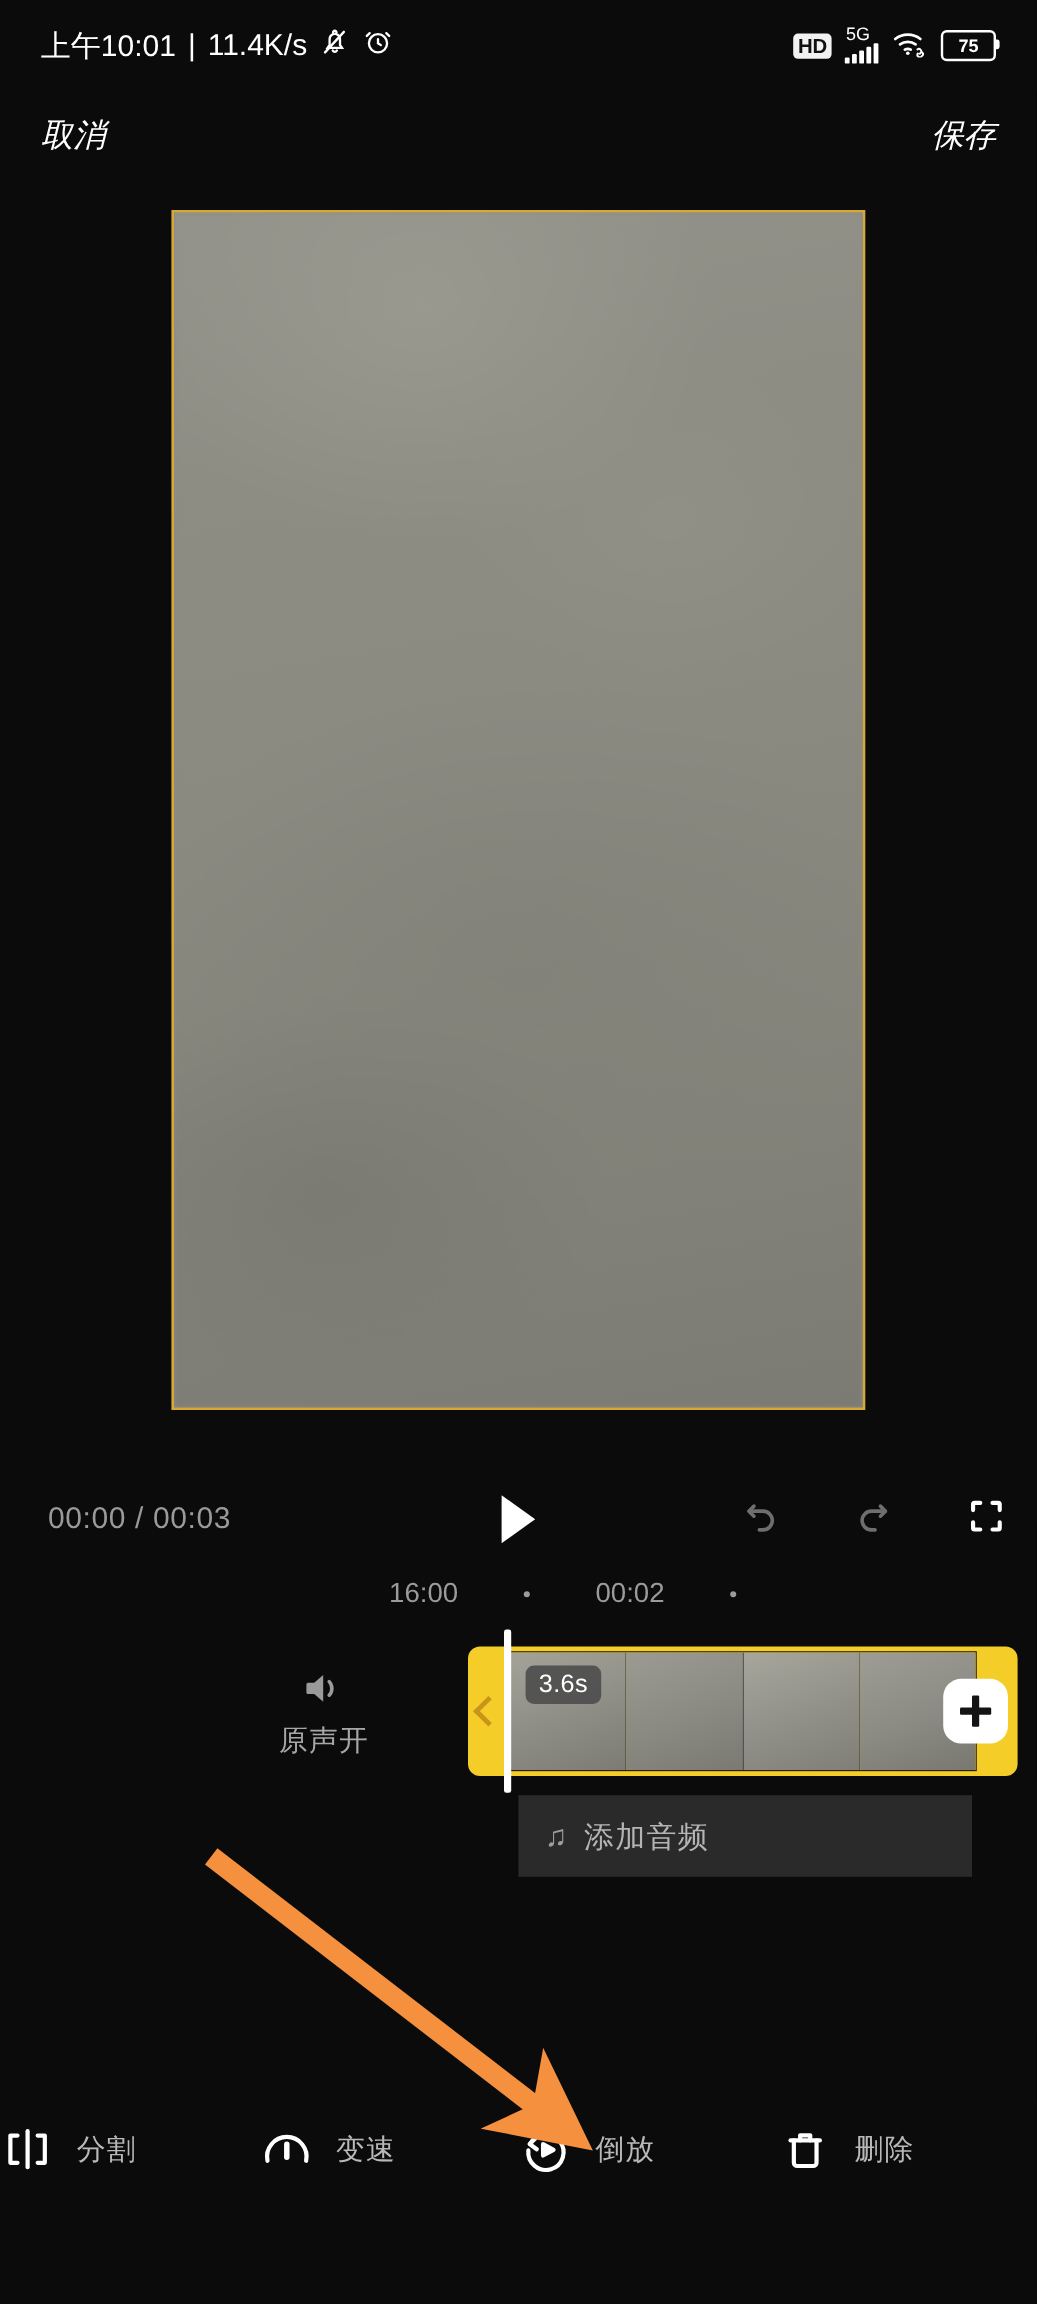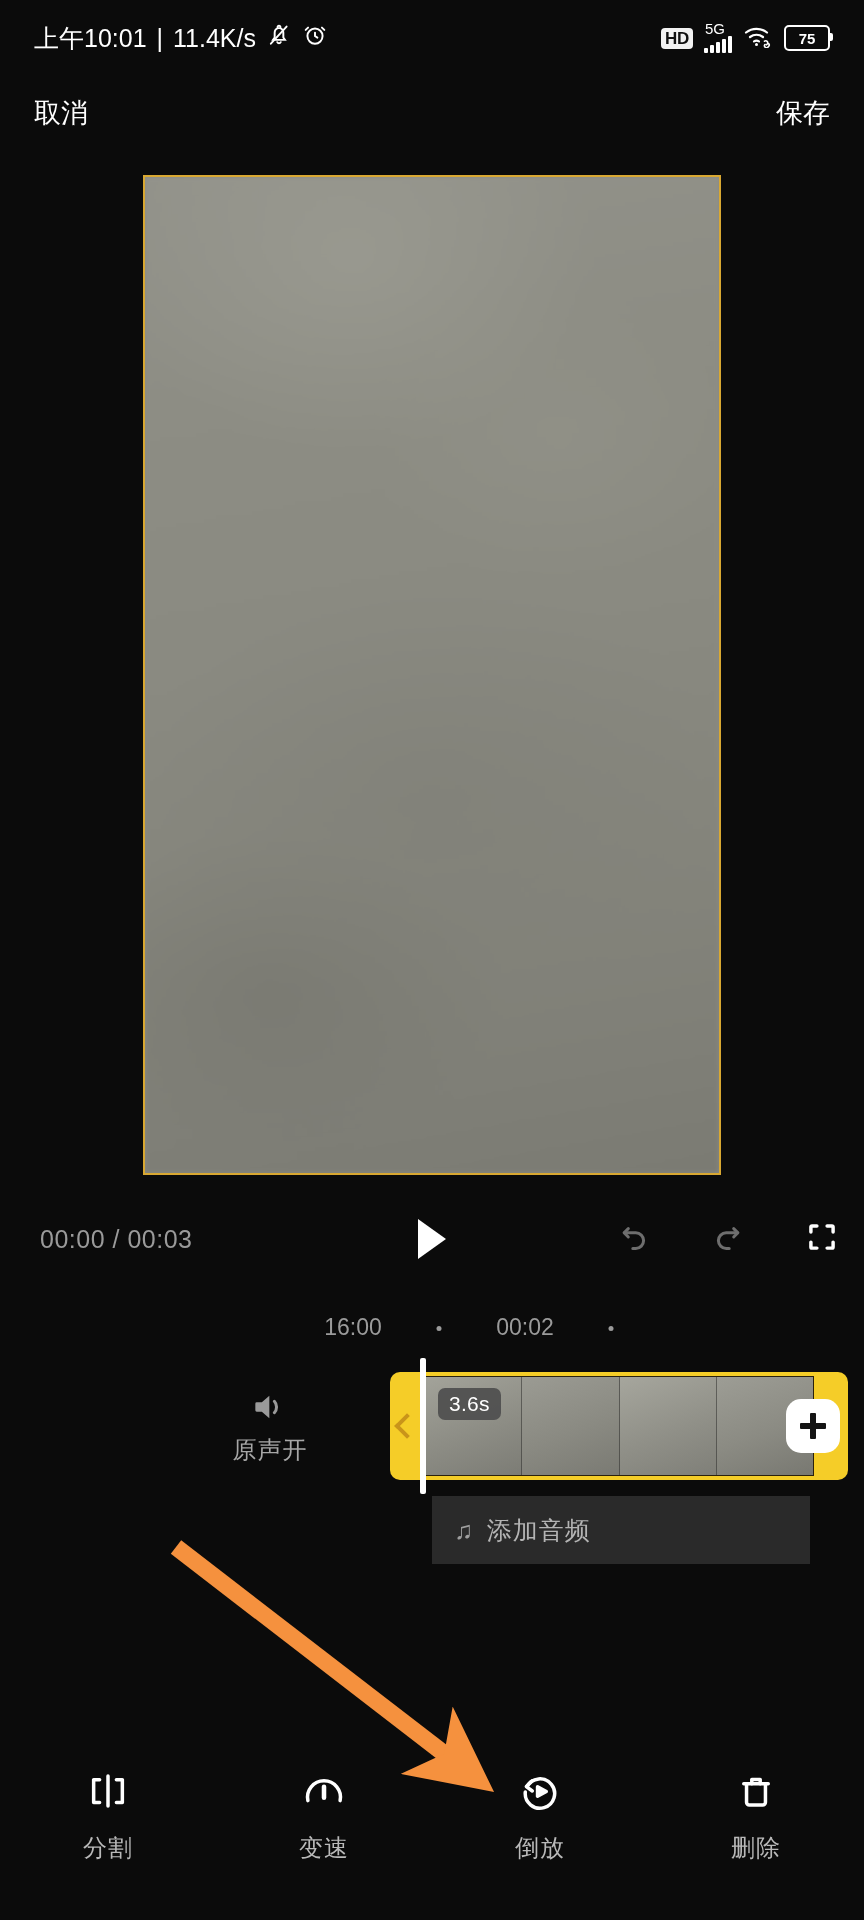--- a/index.html
+++ b/index.html
@@ -121,20 +121,21 @@
     align-items: center;
     justify-content: space-between;
     padding: 0 30px;
     box-sizing: border-box;
   }
   .topbar .act {
     font-size: 27px;
     color: #fff;
     cursor: pointer;
     padding: 6px 4px;
+    font-style: italic;
   }
 
   
   .preview-area {
     position: absolute;
     top: 152px; left: 0;
     width: 864px; height: 1070px;
   }
   .preview-frame {
     position: absolute;
@@ -153,21 +154,21 @@
       radial-gradient(ellipse 45% 20% at 72% 26%, rgba(150,150,140,0.4), rgba(0,0,0,0) 72%),
       radial-gradient(ellipse 70% 30% at 50% 62%, rgba(125,125,118,0.45), rgba(0,0,0,0) 75%),
       radial-gradient(ellipse 55% 22% at 22% 82%, rgba(115,115,108,0.5), rgba(0,0,0,0) 75%),
       linear-gradient(170deg, #92928a 0%, #8d8d84 22%, #8a8a81 46%, #85857c 68%, #7f7f77 88%, #7b7b73 100%);
     filter: blur(2px);
   }
 
   
   .playrow {
     position: absolute;
-    top: 1201px; left: 0;
+    top: 1228px; left: 0;
     width: 864px; height: 76px;
   }
   .time-readout {
     position: absolute;
     left: 40px; top: 50%;
     transform: translateY(-50%);
     font-size: 25px;
     color: #9a9a9a;
     letter-spacing: 0.5px;
   }
@@ -364,21 +365,20 @@
     width: 864px; height: 170px;
     display: flex;
     align-items: flex-start;
     padding-top: 18px;
     box-sizing: border-box;
     background: #0b0b0b;
   }
   .tool {
     flex: 1 1 0;
     display: flex;
-    flex-direction: column;
     align-items: center;
     gap: 18px;
     cursor: pointer;
   }
   .tool .ticon { height: 46px; display: flex; align-items: center; justify-content: center; }
   .tool .tlbl {
     font-size: 24px;
     color: #b9b9b9;
     letter-spacing: 1px;
   }

